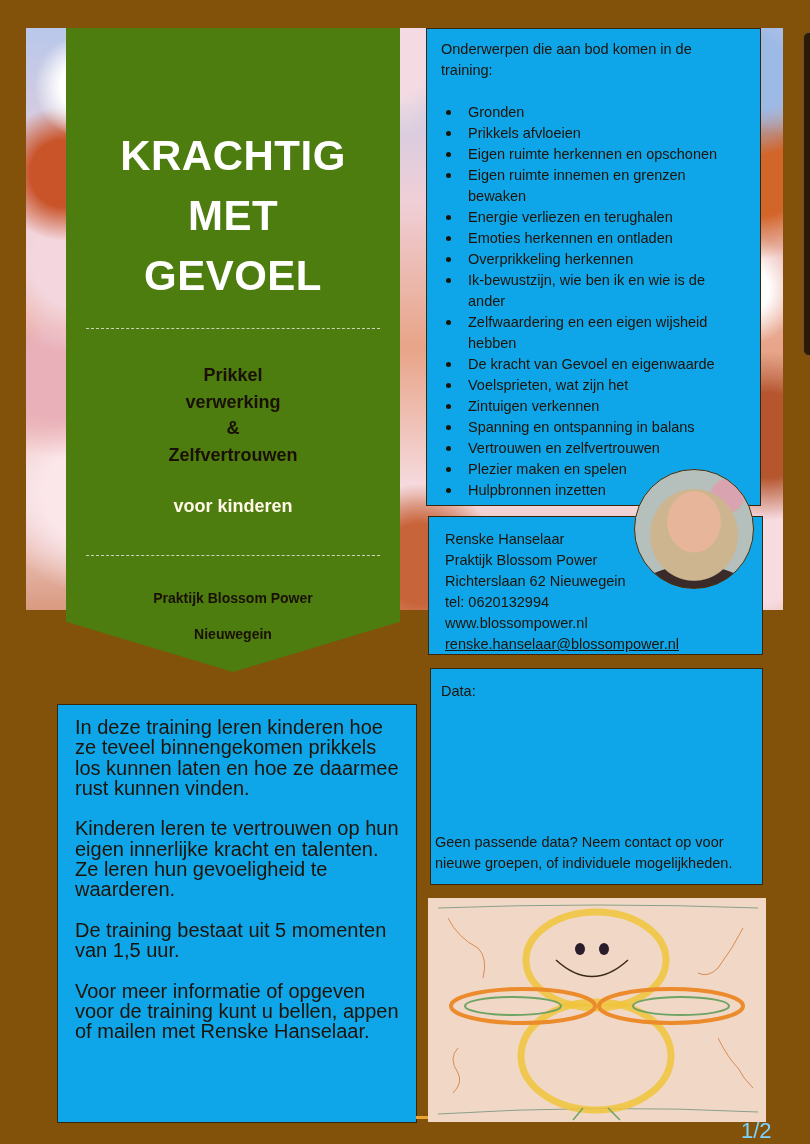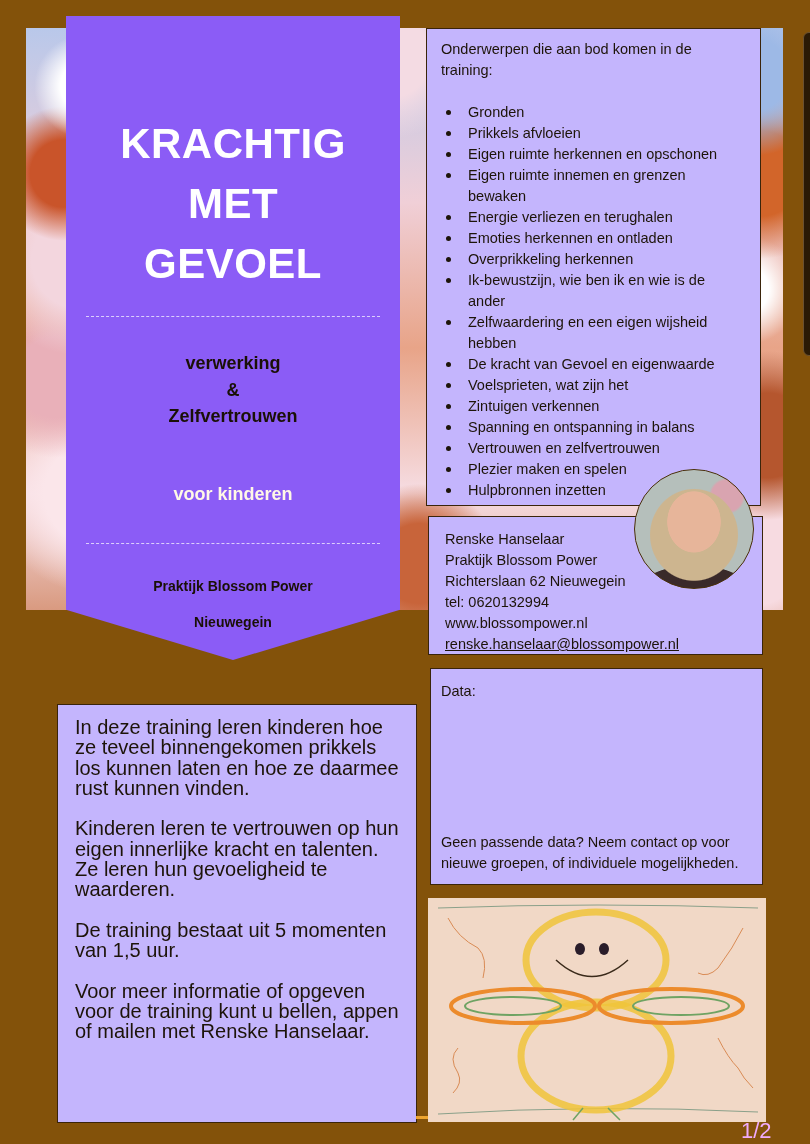--- a/index.html
+++ b/index.html
@@ -20,22 +20,22 @@
       radial-gradient(circle at 96% 8%, #9db9e6 0 4%, transparent 9%),
       radial-gradient(circle at 97% 25%, #d2652a 0 5%, transparent 10%),
       radial-gradient(circle at 95% 45%, #fff 0 3%, transparent 7%),
       radial-gradient(circle at 98% 70%, #b5562e 0 5%, transparent 10%),
       radial-gradient(circle at 96% 90%, #f7dbe1 0 6%, transparent 12%),
       radial-gradient(circle at 52% 92%, #c8643a 0 6%, transparent 12%),
       radial-gradient(circle at 48% 5%, #f4dbe3 0 6%, transparent 12%),
       linear-gradient(180deg, #b9c8ea 0%, #f0cfd7 30%, #e8a488 55%, #f6dde3 80%, #d99a80 100%);
   }
   .banner {
-    position:absolute; left:66px; top:16px; width:334px; height:644px;
-    background:#8b5cf6;
+    position:absolute; left:66px; top:28px; width:334px; height:644px;
+    background:#4d7c0f;
     clip-path: polygon(0 0, 100% 0, 100% 92.2%, 50% 100%, 0 92.2%);
   }
   .banner-title {
     position:absolute; left:0; width:100%; top:98px; text-align:center;
     color:#fff; font-weight:bold; font-size:42px; line-height:60px; letter-spacing:0.5px;
   }
   .divider {
     position:absolute; left:20px; right:20px; border-top:1px dashed rgba(255,255,255,0.7);
   }
   .banner-sub {
@@ -46,21 +46,21 @@
     position:absolute; left:0; width:100%; top:468px; text-align:center;
     font-weight:bold; font-size:18px; color:#fff8e6;
   }
   .banner-org, .banner-city {
     position:absolute; left:0; width:100%; text-align:center;
     font-weight:bold; font-size:14px; color:#1a1006;
   }
   .banner-org { top:562px; }
   .banner-city { top:598px; }
   .box {
-    position:absolute; background:#c4b5fd; border:1.5px solid #3a240a; box-sizing:border-box;
+    position:absolute; background:#0ea5e9; border:1.5px solid #3a240a; box-sizing:border-box;
     font-size:14.5px; line-height:21px; color:#1d1409;
   }
   .topics { left:426px; top:28px; width:335px; height:478px; padding:10px 14px 0 14px; }
   .topics-intro { margin:0 0 21px 0; }
   .topics ul { list-style:none; margin:0; padding:0; }
   .topics li { position:relative; padding-left:27px; }
   .topics li::before {
     content:""; position:absolute; left:5px; top:8px; width:5px; height:5px; border-radius:50%; background:#1d1409;
   }
   .contact { left:428px; top:516px; width:335px; height:139px; padding:12px 16px; }
@@ -69,48 +69,49 @@
     position:absolute; left:634px; top:469px; width:120px; height:120px; border-radius:50%;
     border:1.5px solid #4a2f0c; box-sizing:border-box; overflow:hidden;
     background:
       radial-gradient(ellipse 28% 32% at 50% 44%, #e7b59a 0 80%, transparent 82%),
       radial-gradient(ellipse 46% 48% at 50% 55%, #cdb58f 0 80%, transparent 82%),
       radial-gradient(ellipse 60% 30% at 50% 105%, #3a2a2a 0 80%, transparent 82%),
       radial-gradient(circle at 78% 22%, #d9a4b0 0 12%, transparent 14%),
       #b5bfbb;
   }
   .data-box { left:430px; top:668px; width:333px; height:217px; padding:12px 10px; }
-  .data-note { position:absolute; left:10px; right:10px; bottom:10px; }
+  .data-note { position:absolute; left:4px; right:10px; bottom:10px; }
   .desc { left:57px; top:704px; width:360px; height:419px; padding:12px 17px; font-size:20px; line-height:20.3px; }
   .desc p { margin:0 0 20.3px 0; }
   .drawing {
     position:absolute; left:428px; top:898px; width:338px; height:224px; background:#f1d8c6; overflow:hidden;
   }
   .page-indicator {
-    position:absolute; left:741px; top:1118px; font-size:22px; color:#f0abfc;
+    position:absolute; left:741px; top:1118px; font-size:22px; color:#7dd3fc;
   }
   .scroll-edge {
     position:absolute; left:803px; top:32px; width:10px; height:322px; border-radius:6px 0 0 6px;
     background:#2b1a05; border:1px solid #6b5130;
   }
   .orange-line { position:absolute; left:416px; top:1116px; width:14px; height:3px; background:#EDA42F; }
 </style>
 </head>
 <body>
 
 <div class="blossom"></div>
 
 <div class="banner">
   <div class="banner-title">
     <div>KRACHTIG</div>
     <div>MET</div>
     <div>GEVOEL</div>
   </div>
   <div class="divider" style="top:300px"></div>
   <div class="banner-sub">
+    <div>Prikkel</div>
     <div>verwerking</div>
     <div>&amp;</div>
     <div>Zelfvertrouwen</div>
   </div>
   <div class="banner-audience">voor kinderen</div>
   <div class="divider" style="top:527px"></div>
   <div class="banner-org">Praktijk Blossom Power</div>
   <div class="banner-city">Nieuwegein</div>
 </div>
 

